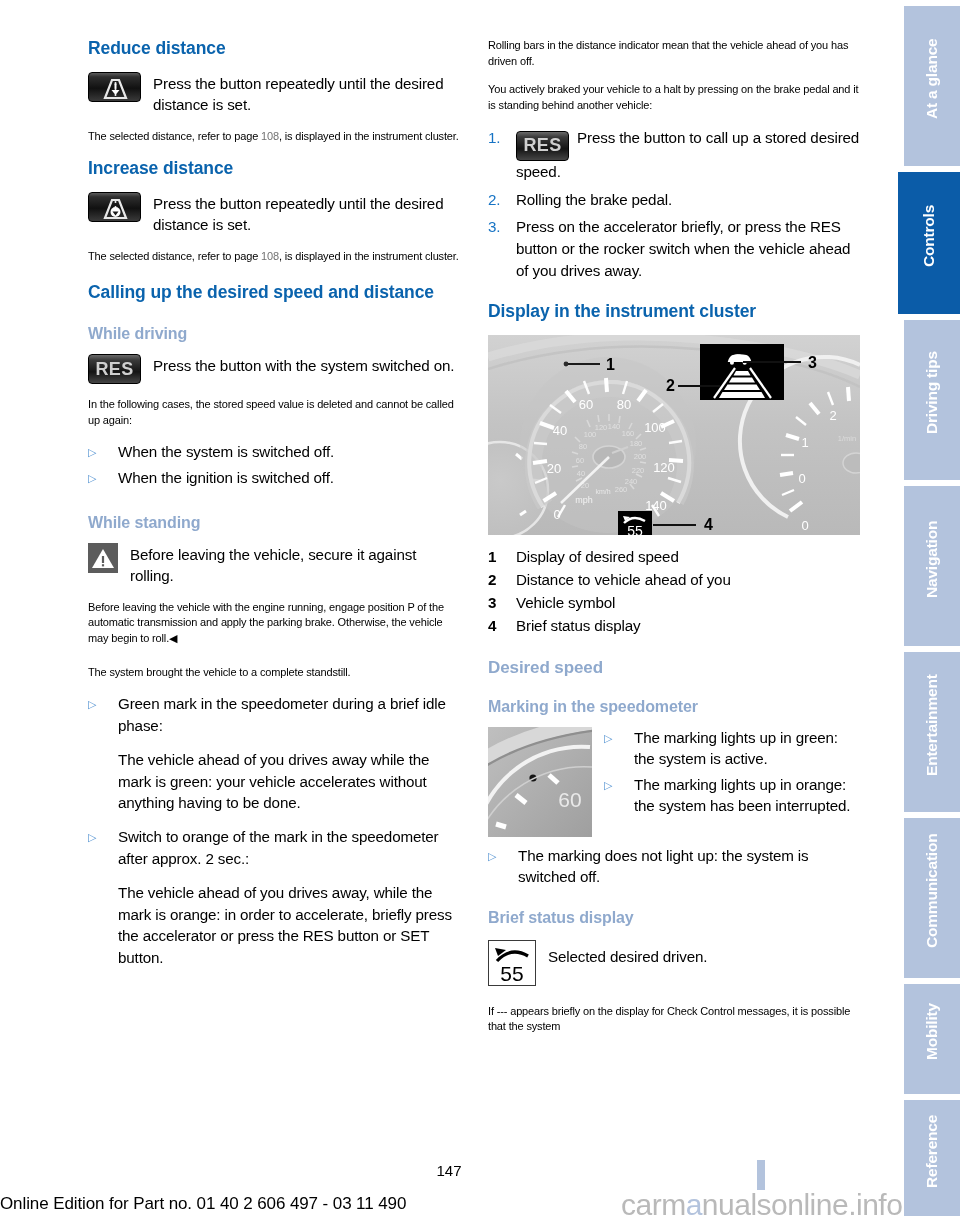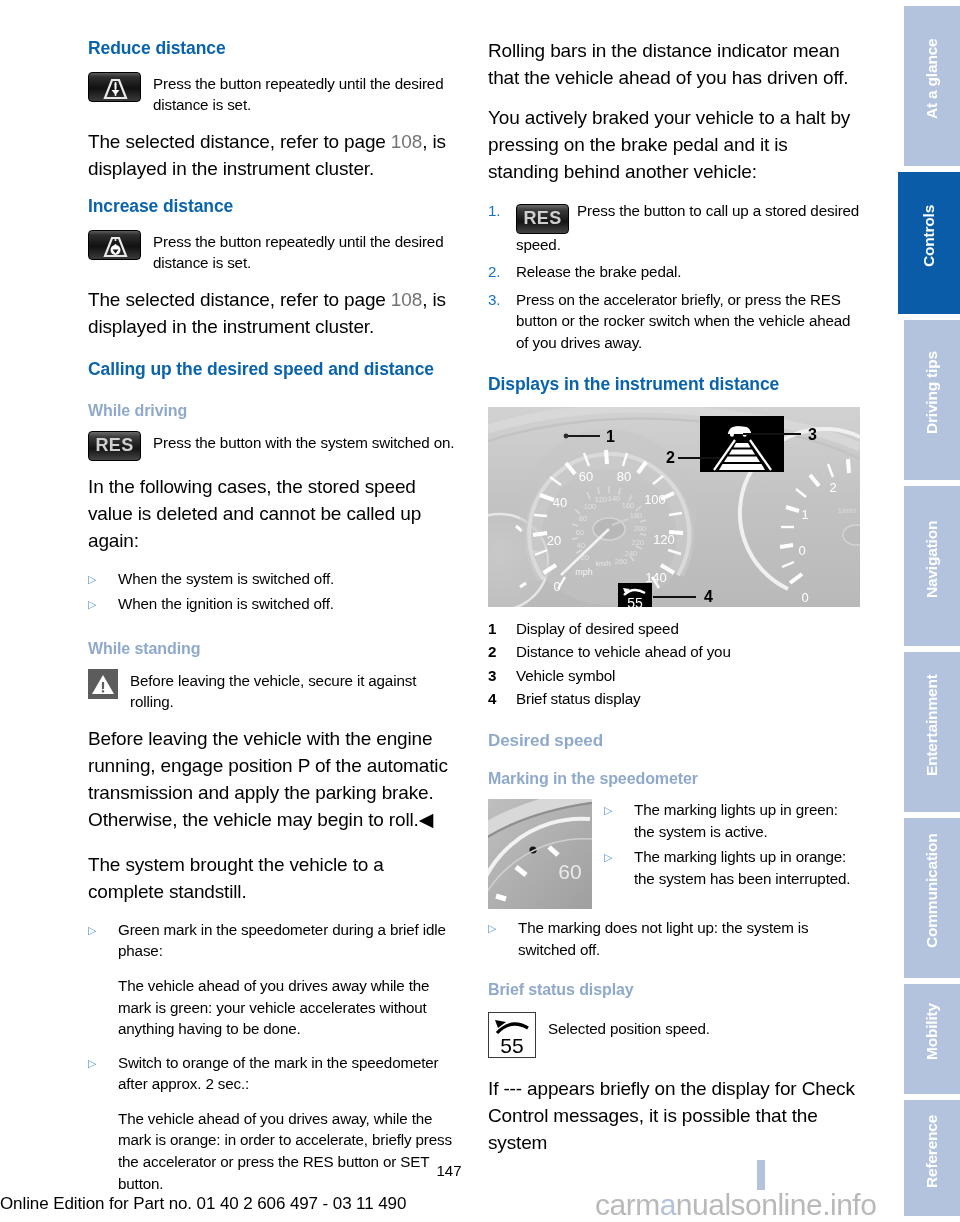--- a/index.html
+++ b/index.html
@@ -42,21 +42,21 @@
   }
   .h2 {
     font-size: 16px;
     font-weight: bold;
     color: #8fa9cd;
     line-height: 1.25;
     margin: 0 0 10px 0;
     letter-spacing: -0.1px;
   }
   p.body {
-    font-size: 19px;
+    font-size: 11px;
     line-height: 1.42;
     margin: 0 0 13px 0;
     letter-spacing: -0.15px;
   }
   .pagelink { color: #737373; }
 
   
   .iconrow {
     display: flex;
     align-items: flex-start;
@@ -239,21 +239,21 @@
   .footer {
     position: absolute;
     left: 0; right: 62px;
     top: 1194px;
     text-align: left;
     font-size: 17px;
     letter-spacing: -0.1px;
   }
   .watermark {
     position: absolute;
-    left: 595px; top: 1188px;
+    left: 621px; top: 1188px;
     font-size: 30px;
     color: #b9b9b9;
     font-family: "Liberation Sans", sans-serif;
     white-space: nowrap;
     letter-spacing: -0.5px;
   }
   .wm-blue { color: #b3c3dd; }
 </style>
 </head>
 <body>
@@ -356,29 +356,29 @@
     <p class="body">Rolling bars in the distance indicator mean that the vehicle ahead of you has driven off.</p>
     <p class="body">You actively braked your vehicle to a halt by pressing on the brake pedal and it is standing behind another vehicle:</p>
 
     <ol class="steps" style="margin-top:14px;">
       <li>
         <span class="num">1.</span>
         <span class="step-body"><span class="btn-res inline-res" style="display:inline-flex;">RES</span><span>Press the button to call up a stored desired speed.</span></span>
       </li>
       <li>
         <span class="num">2.</span>
-        <span class="step-body">Release the brake pedal.</span>
+        <span class="step-body">Rolling the brake pedal.</span>
       </li>
       <li>
         <span class="num">3.</span>
         <span class="step-body">Press on the accelerator briefly, or press the RES button or the rocker switch when the vehicle ahead of you drives away.</span>
       </li>
     </ol>
 
-    <h1 class="h1" style="margin-top:20px;">Displays in the instrument distance</h1>
+    <h1 class="h1" style="margin-top:20px;">Display in the instrument cluster</h1>
 
     <div class="cluster">
       <svg width="372" height="200" viewBox="0 0 372 200">
         <defs>
           <linearGradient id="bgg" x1="0" y1="0" x2="0" y2="1">
             <stop offset="0" stop-color="#d2d2d2"></stop>
             <stop offset="0.45" stop-color="#c3c3c3"></stop>
             <stop offset="1" stop-color="#b9b9b9"></stop>
           </linearGradient>
           <radialGradient id="dialg" cx="0.5" cy="0.4" r="0.7">
@@ -618,21 +618,21 @@
     <h2 class="h2" style="margin-top:20px;margin-bottom:12px;">Brief status display</h2>
 
     <div class="iconrow" style="margin-bottom:18px;">
       <div class="status-icon">
         <svg width="46" height="24" viewBox="0 0 46 24" style="position:absolute;left:0;top:2px;">
           <path d="M8 18 q14 -15 31 -5" stroke="#000" stroke-width="3.2" fill="none"></path>
           <path d="M6 5 l11 2 l-8 6 z" fill="#000"></path>
         </svg>
         <div class="num55">55</div>
       </div>
-      <div class="txt" style="padding-top:6px;">Selected position speed.</div>
+      <div class="txt" style="padding-top:6px;">Selected desired driven.</div>
     </div>
 
     <p class="body">If --- appears briefly on the display for Check Control messages, it is possible that the system</p>
 
   </div>
 
   <div class="sidebar">
     <div class="tab" style="top:6px;   height:160px;">At a glance</div>
     <div class="tab active" style="top:172px; height:142px;">Controls</div>
     <div class="tab" style="top:320px; height:160px;">Driving tips</div>

